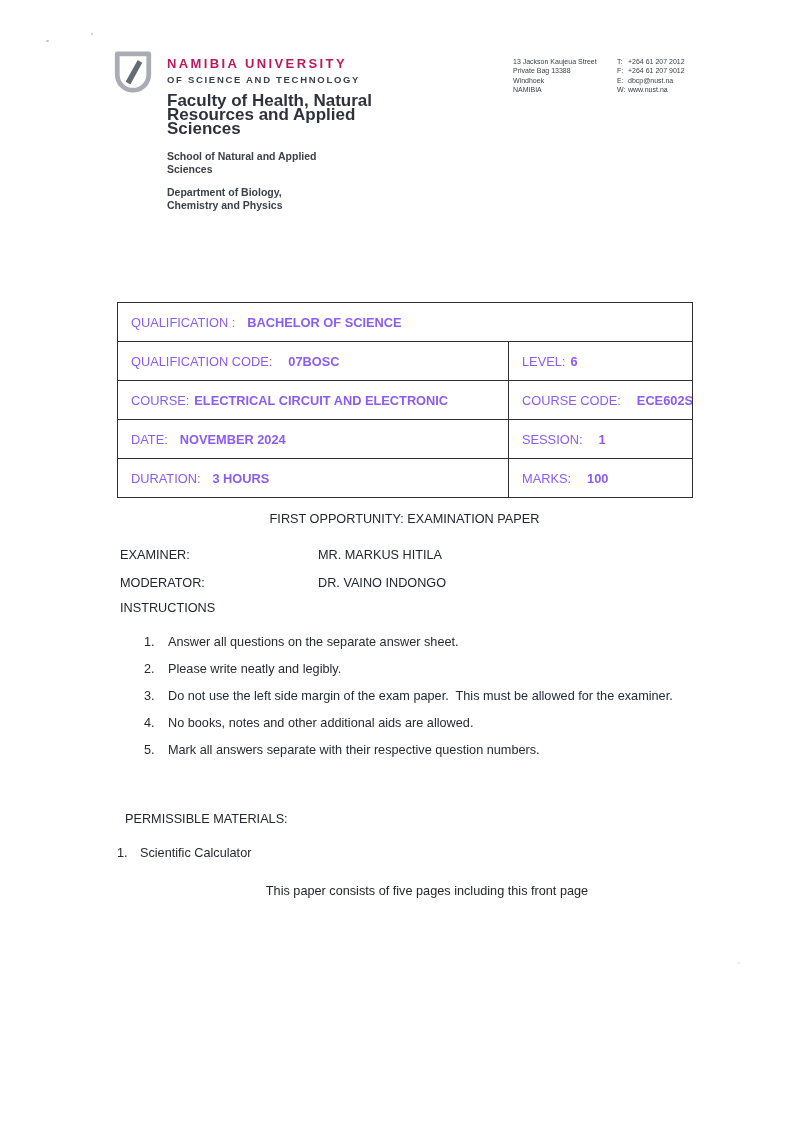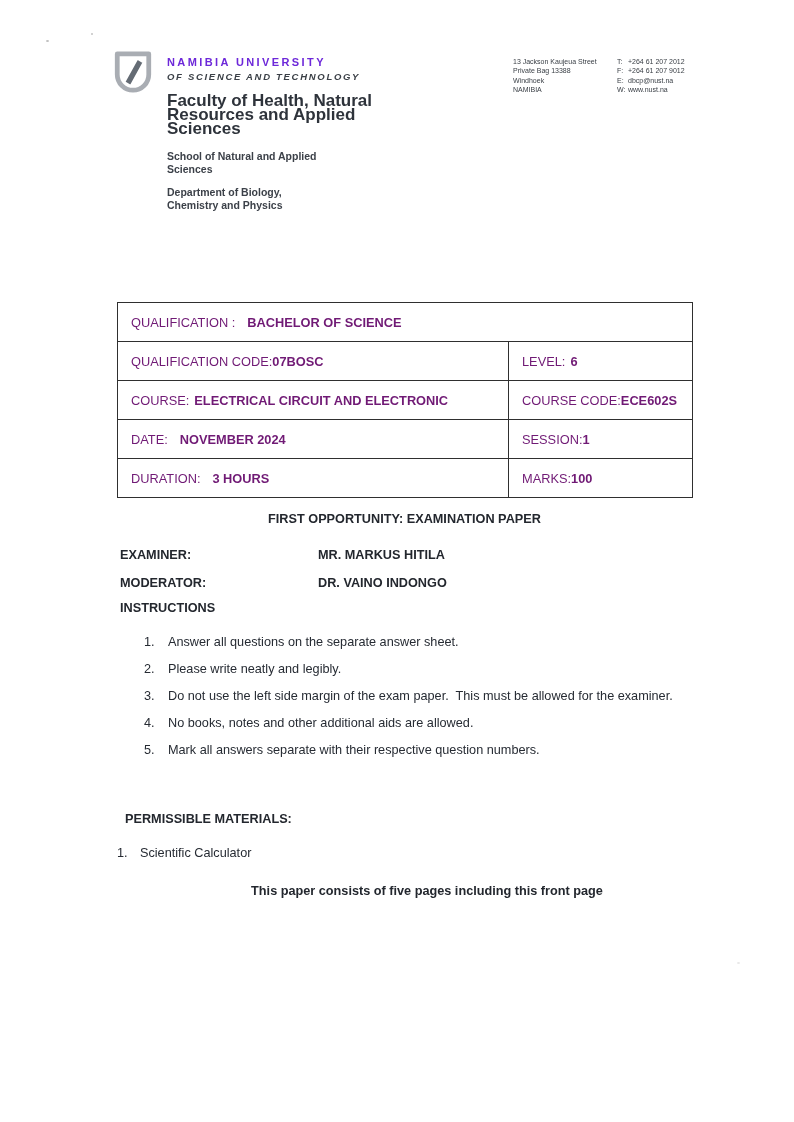--- a/index.html
+++ b/index.html
@@ -11,49 +11,49 @@
     font-family:"Liberation Sans", sans-serif;
     color:#262b33;
     overflow:hidden;
   }
   .abs { position:absolute; }
 
   
   .speck { position:absolute; background:#8a8a8a; border-radius:50%; }
 
   
-  .brand-line1 { font-size:11px; font-weight:bold; letter-spacing:2.4px; color:#6d28d9; white-space:nowrap; }
-  .brand-line2 { font-size:9.5px; font-weight:bold; letter-spacing:1.7px; color:#3b4047; margin-top:3px; white-space:nowrap;font-style:italic; }
+  .brand-line1 { font-size:13px; font-weight:bold; letter-spacing:2.4px; color:#be185d; white-space:nowrap; }
+  .brand-line2 { font-size:9.5px; font-weight:bold; letter-spacing:1.7px; color:#3b4047; margin-top:3px; white-space:nowrap; }
   .faculty    { font-size:17px; font-weight:bold; line-height:14px; color:#2e333b; }
   .subunit    { font-size:10.5px; font-weight:bold; line-height:13px; color:#3c4149; }
 
   .addr       { font-size:7px; line-height:9.4px; color:#3b4047; }
   .addr-row   { display:flex; }
   .addr-row .cl { width:11px; flex:none; }
 
   
   table.info {
     border-collapse:collapse;
     width:575px;
     table-layout:fixed;
   }
   table.info td {
     border:1.6px solid #2f2f2f;
     height:38px;
     padding:0 0 0 13px;
     font-size:12.8px;
     vertical-align:middle;
-    color:#701a75;
+    color:#8b5cf6;
     white-space:nowrap;
     overflow:hidden;
   }
-  .val { font-weight:bold; margin-left:0; }
+  .val { font-weight:bold; margin-left:16px; }
   .val-wide { margin-left:12px; }
 
-  .h-bold { font-weight:bold; font-size:12.7px; color:#23272e; }
+  .h-bold { font-weight:normal; font-size:12.7px; color:#23272e; }
   .center { text-align:center; }
 
   .kv-row { display:flex; }
   .kv-row .k { width:198px; flex:none; }
 
   ol.instr { list-style:none; margin:0; padding:0; width:546px; }
   ol.instr li { display:flex; line-height:27px; font-size:12.7px; }
   ol.instr .num { width:24px; flex:none; }
   ol.instr .txt { flex:1; white-space:pre-wrap; }
   ol.instr li.justify .txt { text-align:justify; }

